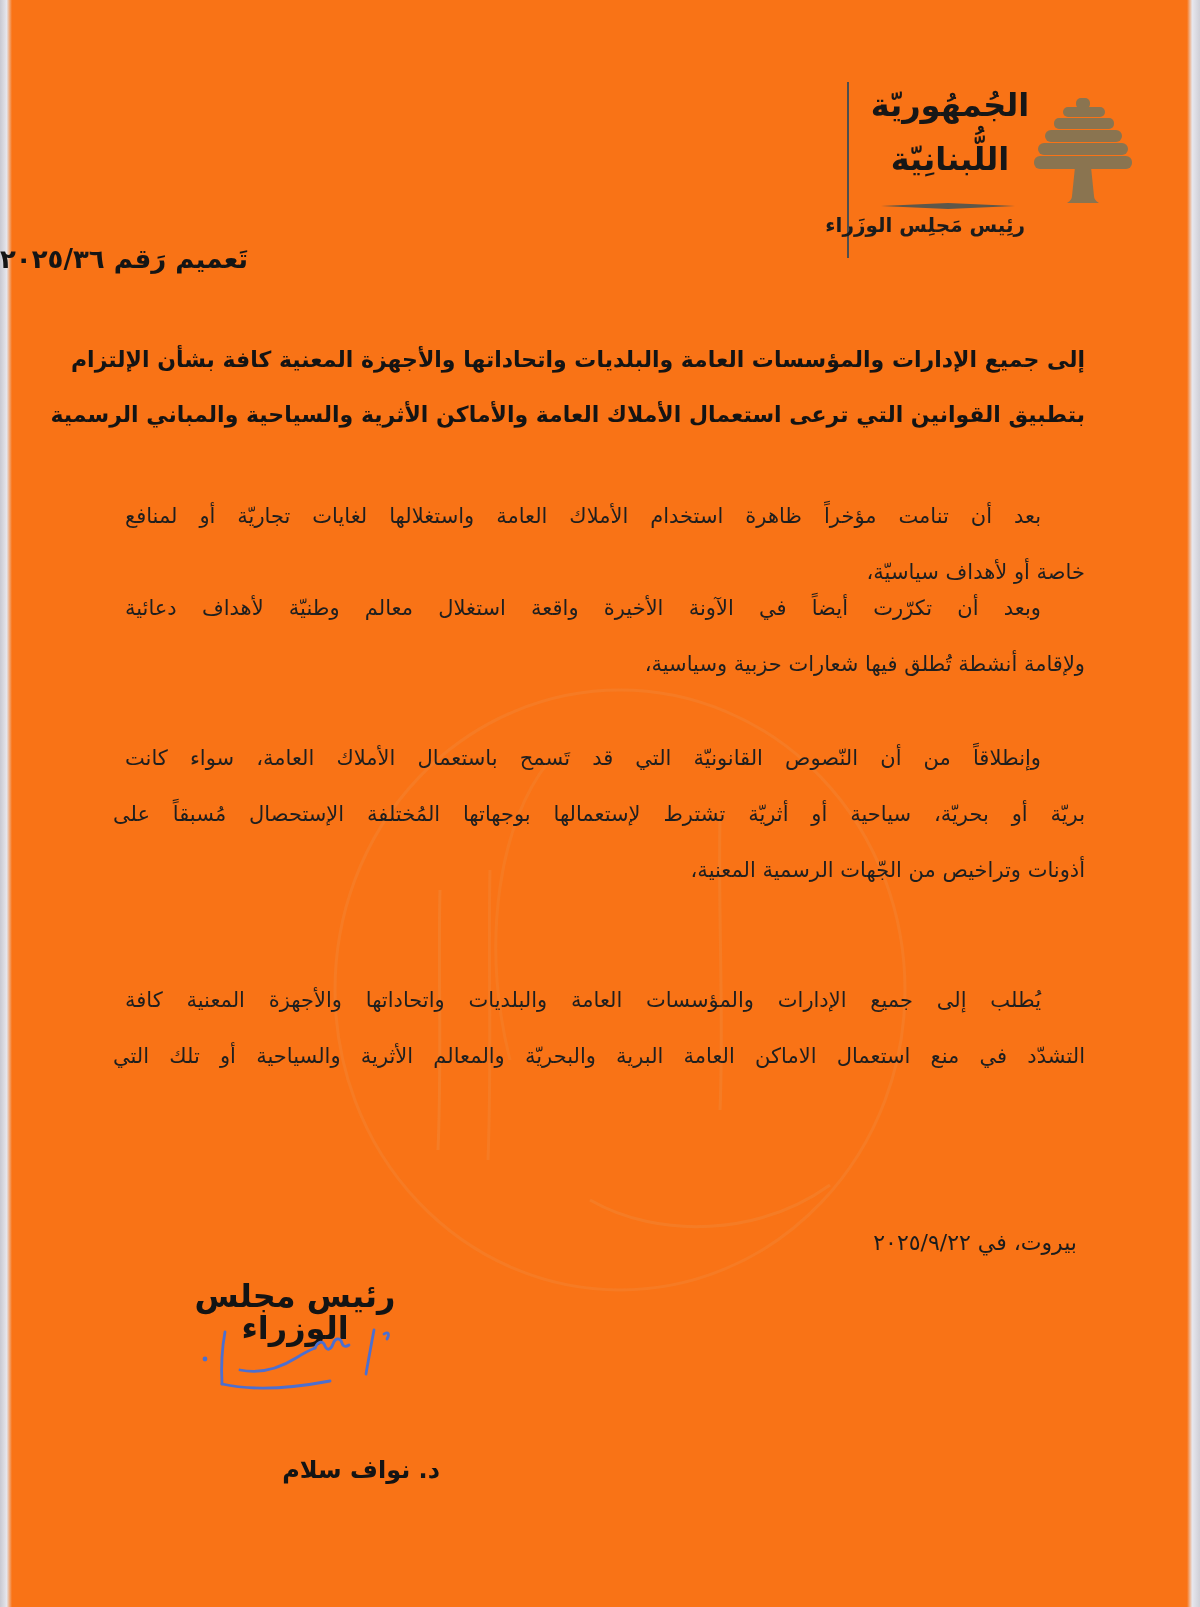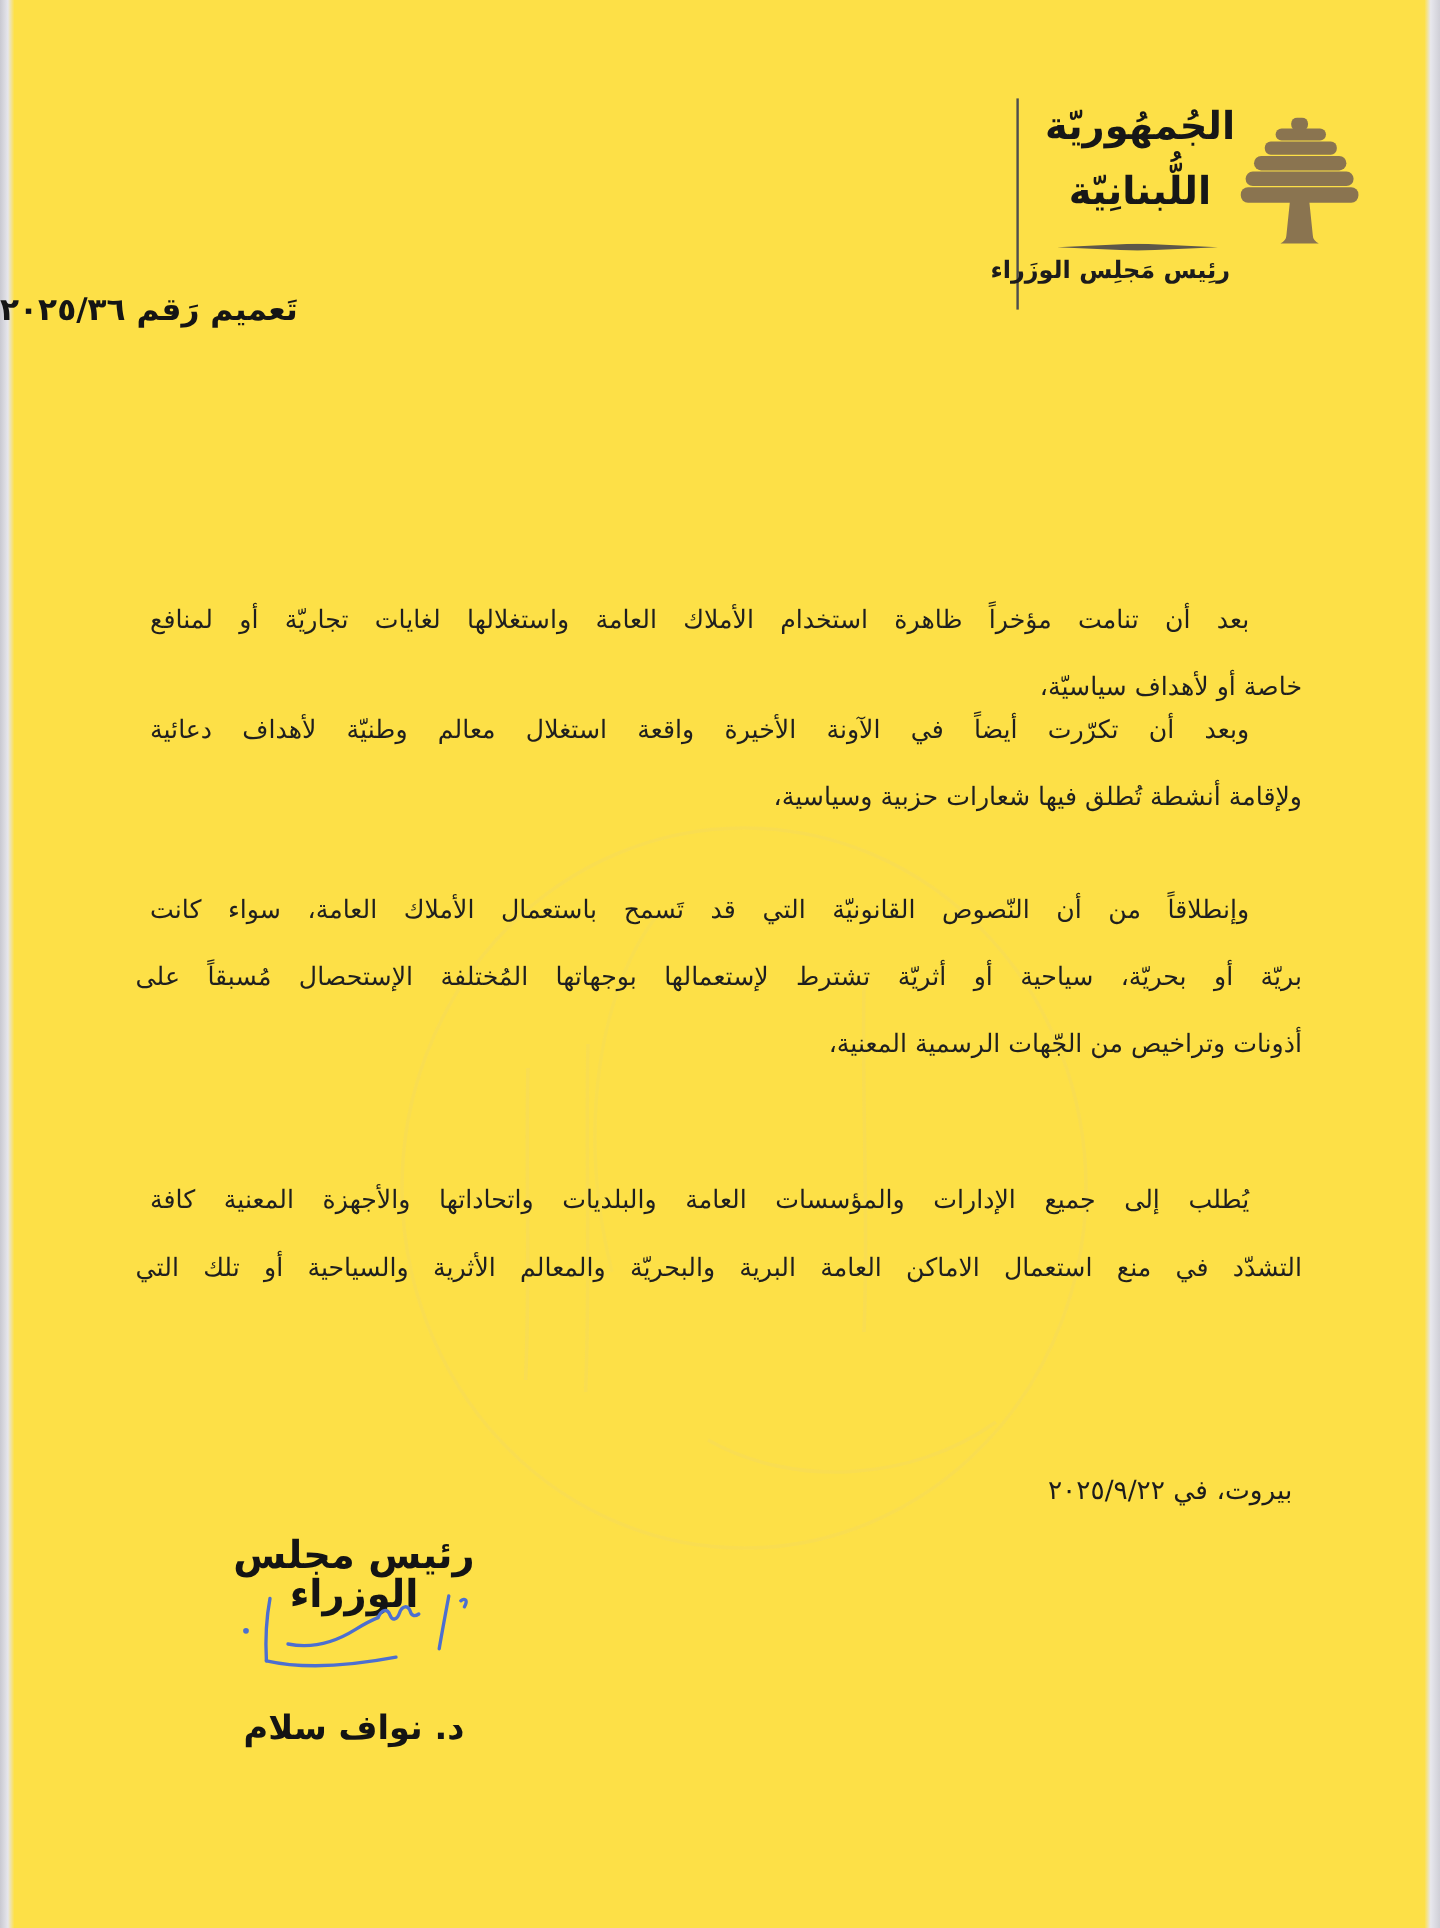--- a/index.html
+++ b/index.html
@@ -1,19 +1,19 @@
 <!DOCTYPE html>
 <html lang="ar"><head>
 <meta charset="utf-8">
 <style>
   html,body{margin:0;padding:0;background:#ffffff;}
   .page{
     position:relative;
     width:1200px;height:1607px;
-    background:#fde047;
+    background:#f97316;
     overflow:hidden;
     font-family:"DejaVu Sans", sans-serif;
     direction:rtl;
     color:#1f1f1f;
   }
   
   .edge-left{position:absolute;left:0;top:0;bottom:0;width:12px;
     background:linear-gradient(to right,#c9c9d1 0%,#e6e6ec 55%,rgba(255,255,255,0) 100%);}
   .edge-right{position:absolute;right:0;top:0;bottom:0;width:13px;
     background:linear-gradient(to left,#cfcfd7 0%,#e7e7ed 60%,rgba(255,255,255,0) 100%);}
@@ -45,22 +45,22 @@
   .addressee{top:332px;font-weight:bold;font-size:22px;color:#141414;}
   .addressee .tline{line-height:55px;text-align-last:justify;}
   .p1{top:488px;} .p2{top:580px;} .p3{top:730px;} .p4{top:896px;} .p5{top:972px;}
 
   .date-line{position:absolute;right:123px;top:1228px;font-size:22px;line-height:30px;color:#1c1c1c;}
 
   
   .sig-title{position:absolute;left:150px;top:1280px;width:290px;text-align:center;
     font-size:32px;font-weight:bold;line-height:32px;color:#141414;}
   .sig-ink{position:absolute;left:178px;top:1322px;}
-  .sig-name{position:absolute;left:150px;top:1422px;width:290px;text-align:center;
-    font-size:28px;font-weight:bold;line-height:36px;color:#141414;}
+  .sig-name{position:absolute;left:150px;top:1452px;width:290px;
+    font-size:24px;font-weight:bold;line-height:36px;color:#141414;}
 </style>
 </head>
 <body>
 
 <div class="page">
 
   <div class="edge-left"></div>
   <div class="edge-right"></div>
 
   <svg class="watermark" width="660" height="700" viewBox="0 0 660 700" fill="none">
@@ -88,20 +88,24 @@
         <rect x="12" y="32" width="77" height="12" rx="6"></rect>
         <rect x="5" y="45" width="90" height="12" rx="6"></rect>
         <rect x="1" y="58" width="98" height="13" rx="6"></rect>
         <path d="M42,69 L58,69 L61,98 Q61,102 66,105 L34,105 Q39,102 39,98 Z"></path>
       </g>
     </svg>
   </div>
 
   <div class="doc-title">تَعميم رَقم ٢٠٢٥/٣٦</div>
 
+  <div class="block addressee">
+      <div class="tline">إلى جميع الإدارات والمؤسسات العامة والبلديات واتحاداتها والأجهزة المعنية كافة بشأن الإلتزام</div>
+      <div class="tline last">بتطبيق القوانين التي ترعى استعمال الأملاك العامة والأماكن الأثرية والسياحية والمباني الرسمية</div>
+    </div>
 
   <div class="block para p1">
       <div class="tline">بعد أن تنامت مؤخراً ظاهرة استخدام الأملاك العامة واستغلالها لغايات تجاريّة أو لمنافع</div>
       <div class="tline last">خاصة أو لأهداف سياسيّة،</div>
     </div>
   <div class="block para p2">
       <div class="tline">وبعد أن تكرّرت أيضاً في الآونة الأخيرة واقعة استغلال معالم وطنيّة لأهداف دعائية</div>
       <div class="tline last">ولإقامة أنشطة تُطلق فيها شعارات حزبية وسياسية،</div>
     </div>
   <div class="block para p3">

